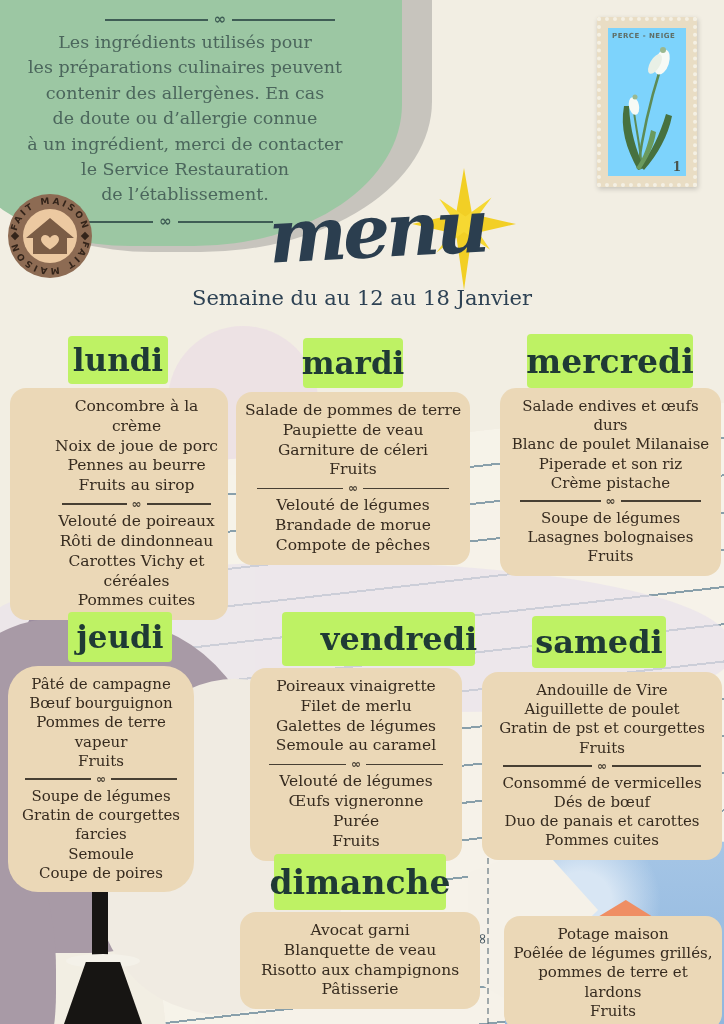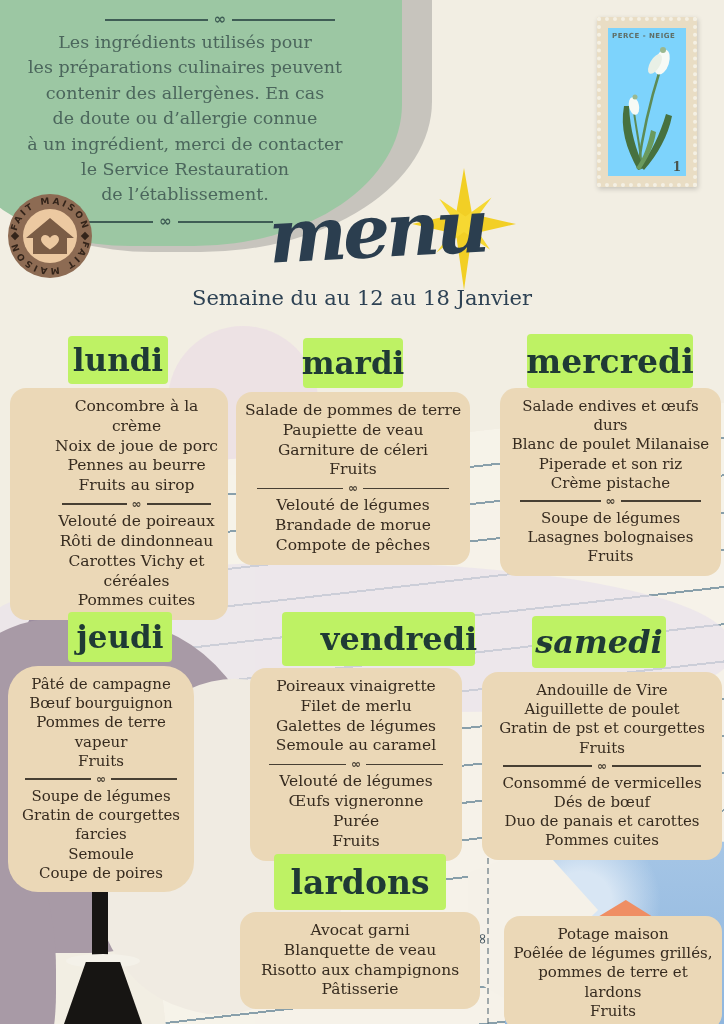--- a/index.html
+++ b/index.html
@@ -246,38 +246,38 @@
       <span class="dline"></span>
       <span class="dglyph">∞</span>
       <span class="dline"></span>
     </div>
     <div>Velouté de légumes</div>
     <div>Œufs vigneronne</div>
     <div>Purée</div>
     <div>Fruits</div>
   </div>
 
-  <div class="abs chip" style="left:532px;top:616px;width:134px;height:52px;font-size:32px;font-style:italic;">samedi</div>
+  <div class="abs chip" style="left:532px;top:616px;width:134px;height:52px;font-size:32px;">samedi</div>
   <div class="abs card" style="left:482px;top:672px;width:240px;font-size:15px;">
     <div>Andouille de Vire</div>
     <div>Aiguillette de poulet</div>
     <div>Gratin de pst et courgettes</div>
     <div>Fruits</div>
     <div class="card-divider">
       <span class="dline"></span>
       <span class="dglyph">∞</span>
       <span class="dline"></span>
     </div>
     <div>Consommé de vermicelles</div>
     <div>Dés de bœuf</div>
     <div>Duo de panais et carottes</div>
     <div>Pommes cuites</div>
   </div>
 
-  <div class="abs chip" style="left:274px;top:854px;width:172px;height:56px;font-size:33px;">lardons</div>
+  <div class="abs chip" style="left:274px;top:854px;width:172px;height:56px;font-size:33px;">dimanche</div>
   <div class="abs card" style="left:240px;top:912px;width:240px;">
     <div>Avocat garni</div>
     <div>Blanquette de veau</div>
     <div>Risotto aux champignons</div>
     <div>Pâtisserie</div>
   </div>
   <div class="abs card" style="left:504px;top:916px;width:218px;font-size:15px;">
     <div>Potage maison</div>
     <div>Poêlée de légumes grillés, pommes de terre et lardons</div>
     <div>Fruits</div>

